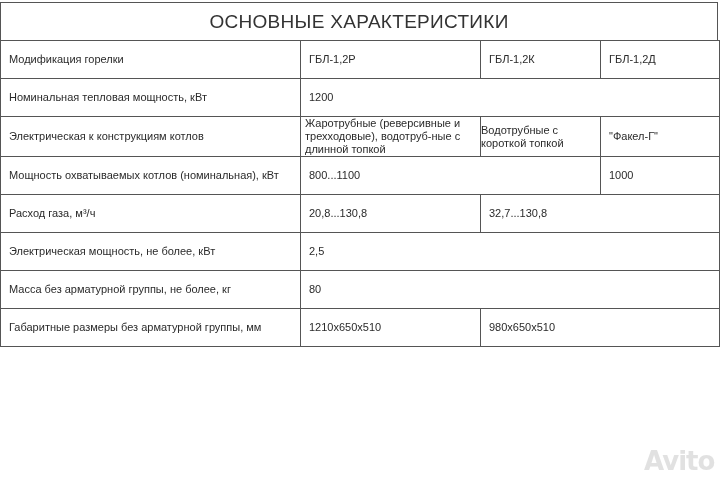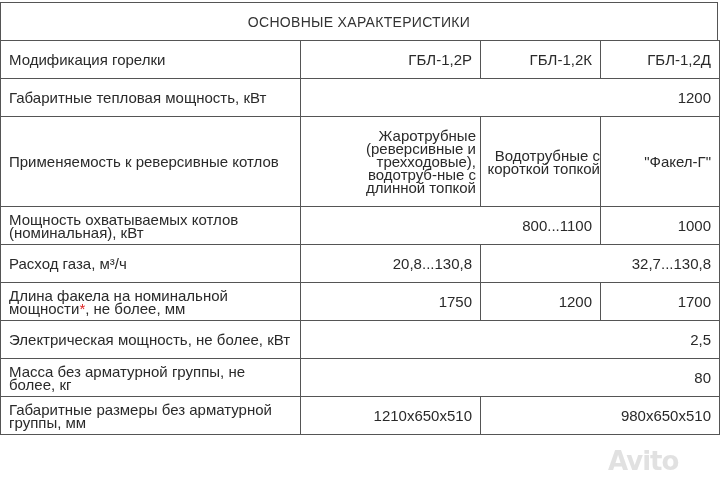--- a/index.html
+++ b/index.html
@@ -1,23 +1,23 @@
 <!DOCTYPE html>
 <html><head>
 <meta charset="utf-8">
 <style>
   html, body { margin:0; padding:0; background:#fff; }
   body { width:720px; height:482px; overflow:hidden; position:relative; font-family:"Liberation Sans", sans-serif; color:#2a2a2a; }
-  .title { position:absolute; left:0; top:2px; width:718px; height:38px; border:1px solid #555; border-bottom:none; text-align:center; line-height:38px; font-size:14px; letter-spacing:0.3px; color:#333; box-sizing:border-box; }
+  .title { position:absolute; left:0; top:2px; width:718px; height:38px; border:1px solid #555; border-bottom:none; text-align:center; line-height:38px; font-size:19px; letter-spacing:0.3px; color:#333; box-sizing:border-box; }
   table { position:absolute; left:0; top:40px; width:719px; border-collapse:collapse; table-layout:fixed; }
-  td { border:1.5px solid #555; height:38px; padding:0 8px; font-size:15px; line-height:13px; vertical-align:middle; box-sizing:border-box; }
+  td { border:1.5px solid #555; height:38px; padding:0 8px; font-size:11px; line-height:13px; vertical-align:middle; box-sizing:border-box; }
   td.lbl { text-align:left; }
-  td.val { text-align:right; }
+  td.val { text-align:left; }
   .star { color:#d22; }
-  .wm { position:absolute; left:608px; top:446px; font-size:26px; font-weight:bold; color:rgba(200,200,200,0.55); font-family:"DejaVu Sans", sans-serif; letter-spacing:-1px; }
+  .wm { position:absolute; left:644px; top:446px; font-size:26px; font-weight:bold; color:rgba(200,200,200,0.55); font-family:"DejaVu Sans", sans-serif; letter-spacing:-1px; }
 </style>
 </head>
 <body>
 
 <div class="title">ОСНОВНЫЕ ХАРАКТЕРИСТИКИ</div>
 
 <table>
   <colgroup>
       <col style="width:300px">
       <col style="width:180px">
@@ -25,44 +25,38 @@
       <col style="width:119px">
     </colgroup>
   <tbody>
       <tr>
     <td class="lbl">Модификация горелки</td>
     <td class="val">ГБЛ-1,2Р</td>
     <td class="val">ГБЛ-1,2К</td>
     <td class="val">ГБЛ-1,2Д</td>
   </tr>
   <tr>
-    <td class="lbl">Габаритные тепловая мощность, кВт</td>
+    <td class="lbl">Номинальная тепловая мощность, кВт</td>
     <td class="val" colspan="3">1200</td>
   </tr>
   <tr>
-    <td class="lbl">Применяемость к реверсивные котлов</td>
-    <td class="val" style="padding:12px 4px;">Жаротрубные (реверсивные и трехходовые), водотруб-ные с длинной топкой</td>
+    <td class="lbl">Электрическая к конструкциям котлов</td>
+    <td class="val" style="padding:0 4px;">Жаротрубные (реверсивные и трехходовые), водотруб-ные с длинной топкой</td>
     <td class="val" style="padding:0 0;">Водотрубные с короткой топкой</td>
     <td class="val">"Факел-Г"</td>
   </tr>
   <tr>
     <td class="lbl">Мощность охватываемых котлов (номинальная), кВт</td>
     <td class="val" colspan="2">800...1100</td>
     <td class="val">1000</td>
   </tr>
   <tr>
     <td class="lbl">Расход газа, м³/ч</td>
     <td class="val">20,8...130,8</td>
     <td class="val" colspan="2">32,7...130,8</td>
-  </tr>
-  <tr>
-    <td class="lbl"><span>Длина факела на номинальной мощности</span><span class="star">*</span><span>, не более, мм</span></td>
-    <td class="val">1750</td>
-    <td class="val">1200</td>
-    <td class="val">1700</td>
   </tr>
   <tr>
     <td class="lbl">Электрическая мощность, не более, кВт</td>
     <td class="val" colspan="3">2,5</td>
   </tr>
   <tr>
     <td class="lbl">Масса без арматурной группы, не более, кг</td>
     <td class="val" colspan="3">80</td>
   </tr>
   <tr>

